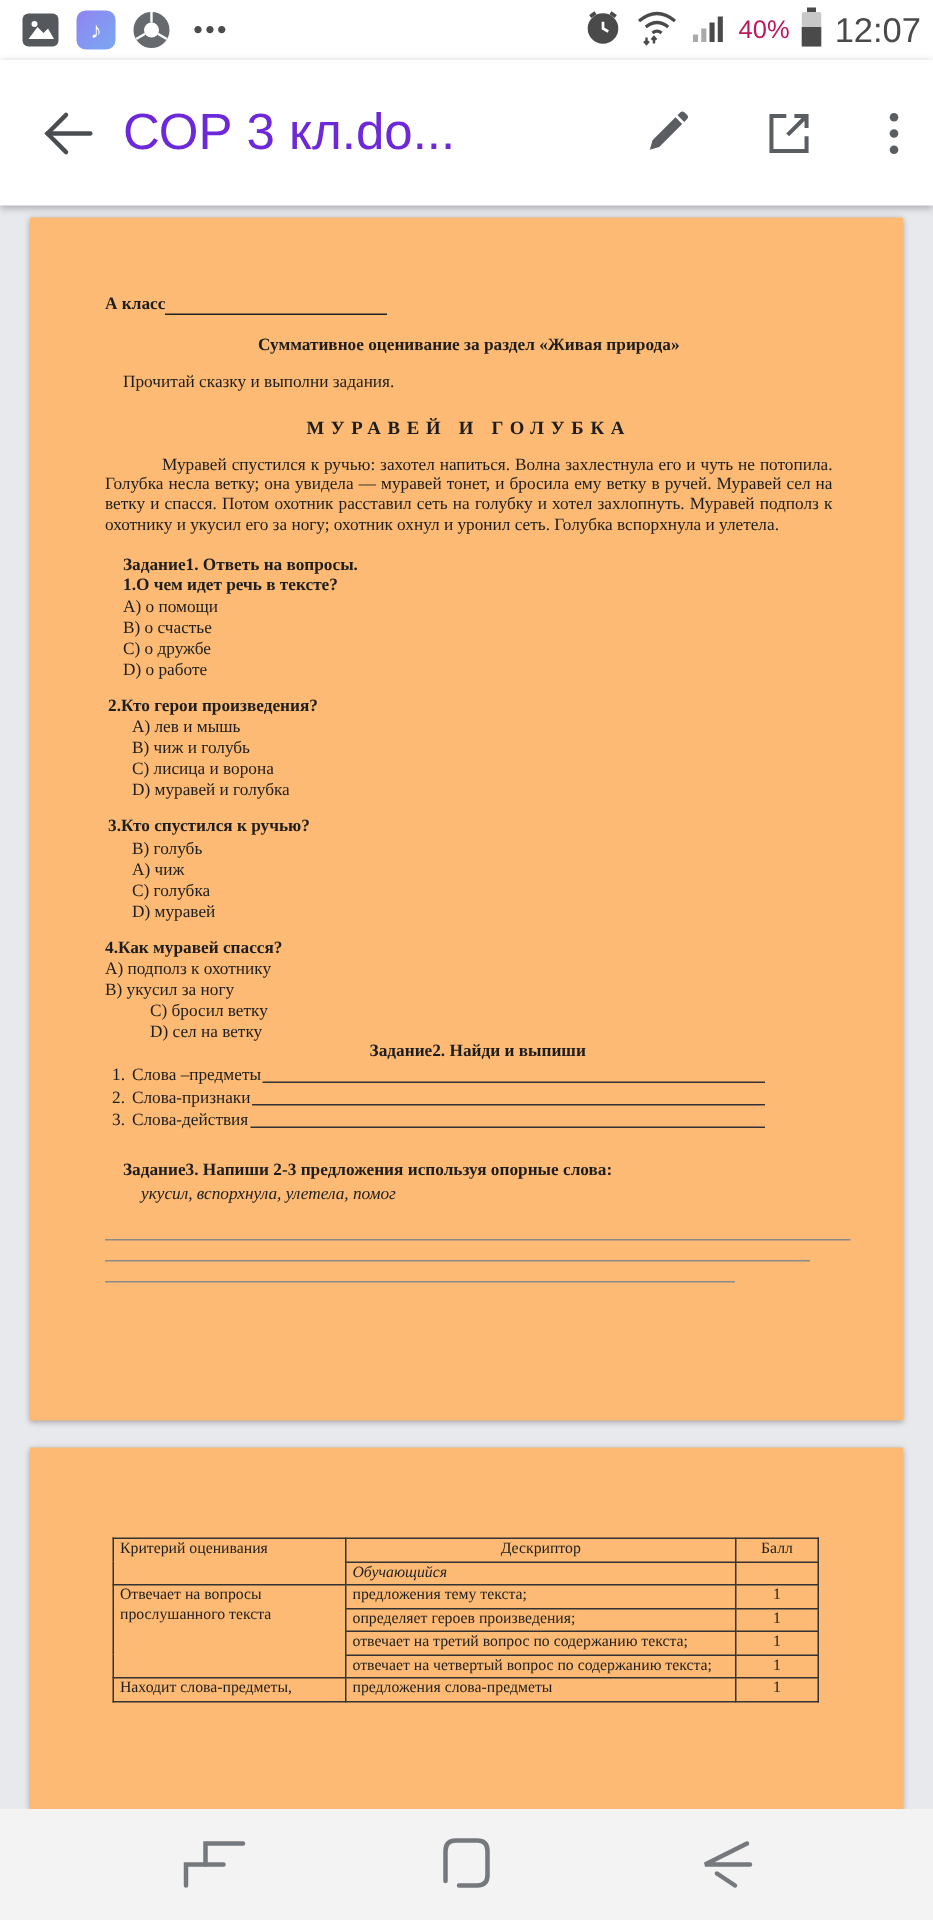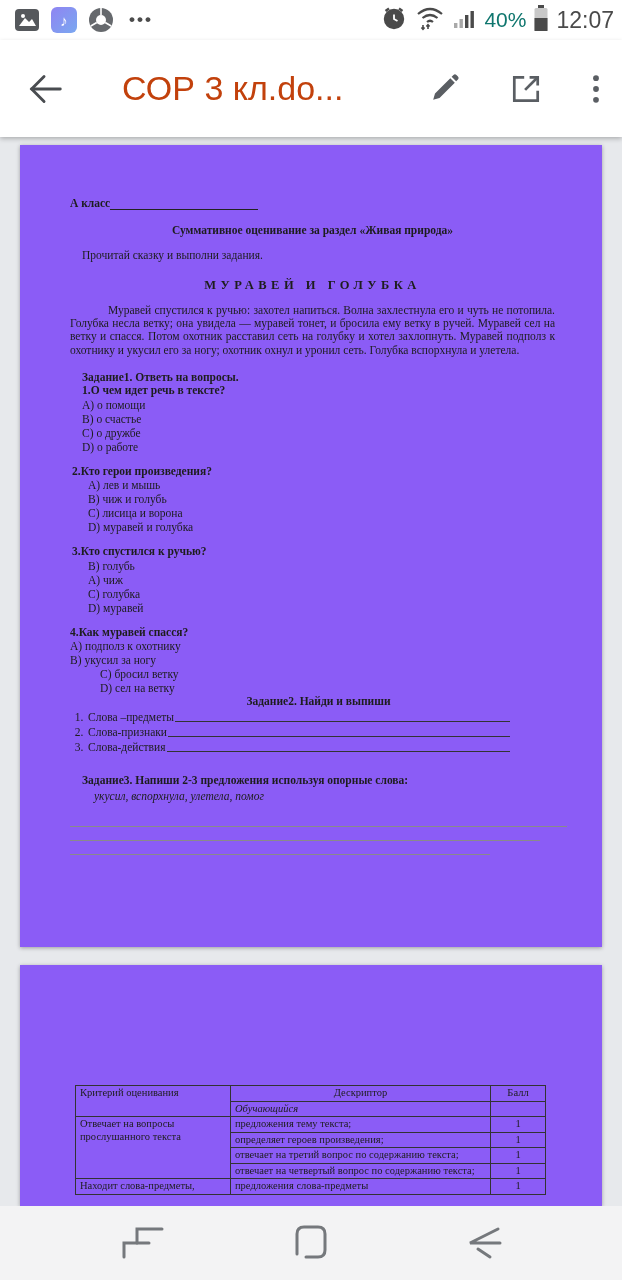--- a/index.html
+++ b/index.html
@@ -6,36 +6,36 @@
   body{width:622px;height:1280px;background:#e7e9ec;font-family:"Liberation Sans",sans-serif;}
   .screen{position:relative;width:622px;height:1280px;overflow:hidden;background:#e7e9ec;}
 
   
   .status-bar{height:40px;background:#fff;display:flex;align-items:center;padding:0 8px 0 14px;box-sizing:border-box;}
   .notif-icons{display:flex;align-items:center;gap:11px;}
   .app-ic{width:26px;height:26px;border-radius:6px;display:flex;align-items:center;justify-content:center;}
   .music-ic{background:linear-gradient(135deg,#8f84f2,#7aa8f0);color:#fff;font-size:15px;}
   .more-dots{color:#4c4c4c;font-size:17px;letter-spacing:2px;margin-left:4px;font-weight:bold;}
   .right-status{margin-left:auto;display:flex;align-items:center;gap:7px;color:#4a4a4a;}
-  .pct{font-size:21px;color:#0f766e;}
+  .pct{font-size:17px;color:#be185d;}
   .clock-txt{font-size:23px;color:#4a4a4a;}
 
   
   .app-bar{height:97px;background:#fff;display:flex;align-items:center;padding:0 20px 0 24px;box-sizing:border-box;position:relative;z-index:3;box-shadow:0 1.5px 5px rgba(0,0,0,.28);}
-  .doc-title{font-size:34px;color:#c2410c;margin-left:56px;white-space:nowrap;}
+  .doc-title{font-size:34px;color:#6d28d9;margin-left:16px;white-space:nowrap;}
   .bar-actions{margin-left:auto;display:flex;align-items:center;gap:46px;}
   .icon-btn{display:flex;align-items:center;justify-content:center;background:none;border:none;padding:0;cursor:pointer;}
 
   
   .content{height:1069px;padding-top:8px;box-sizing:border-box;overflow:hidden;}
-  .page{background:#8b5cf6;margin:0 20px;box-shadow:0 1px 4px rgba(0,0,0,.32);box-sizing:border-box;
+  .page{background:#fdba74;margin:0 20px;box-shadow:0 1px 4px rgba(0,0,0,.32);box-sizing:border-box;
         font-family:"Liberation Serif","DejaVu Serif",serif;color:#1d1d1d;}
   .page1{height:802px;padding:52px 47px 0 50px;font-size:11.5px;line-height:13.5px;}
   .page-gap{height:18px;}
-  .page2{height:241px;padding-top:120px;}
+  .page2{height:241px;padding-top:60px;}
 
   .b{font-weight:bold;}
   .class-row{display:flex;font-weight:bold;}
   .class-fill{width:148px;border-bottom:1px solid #222;margin-bottom:1px;}
   .center-head{text-align:center;font-weight:bold;margin-top:13px;}
   .instr{margin-top:12px;padding-left:12px;}
   .story-title{text-align:center;font-weight:bold;letter-spacing:4.5px;margin-top:16px;font-size:12.5px;}
   .story{text-align:justify;text-indent:38px;margin-top:12px;line-height:13.2px;}
 
   .task1-title{font-weight:bold;margin-top:14px;padding-left:12px;}

